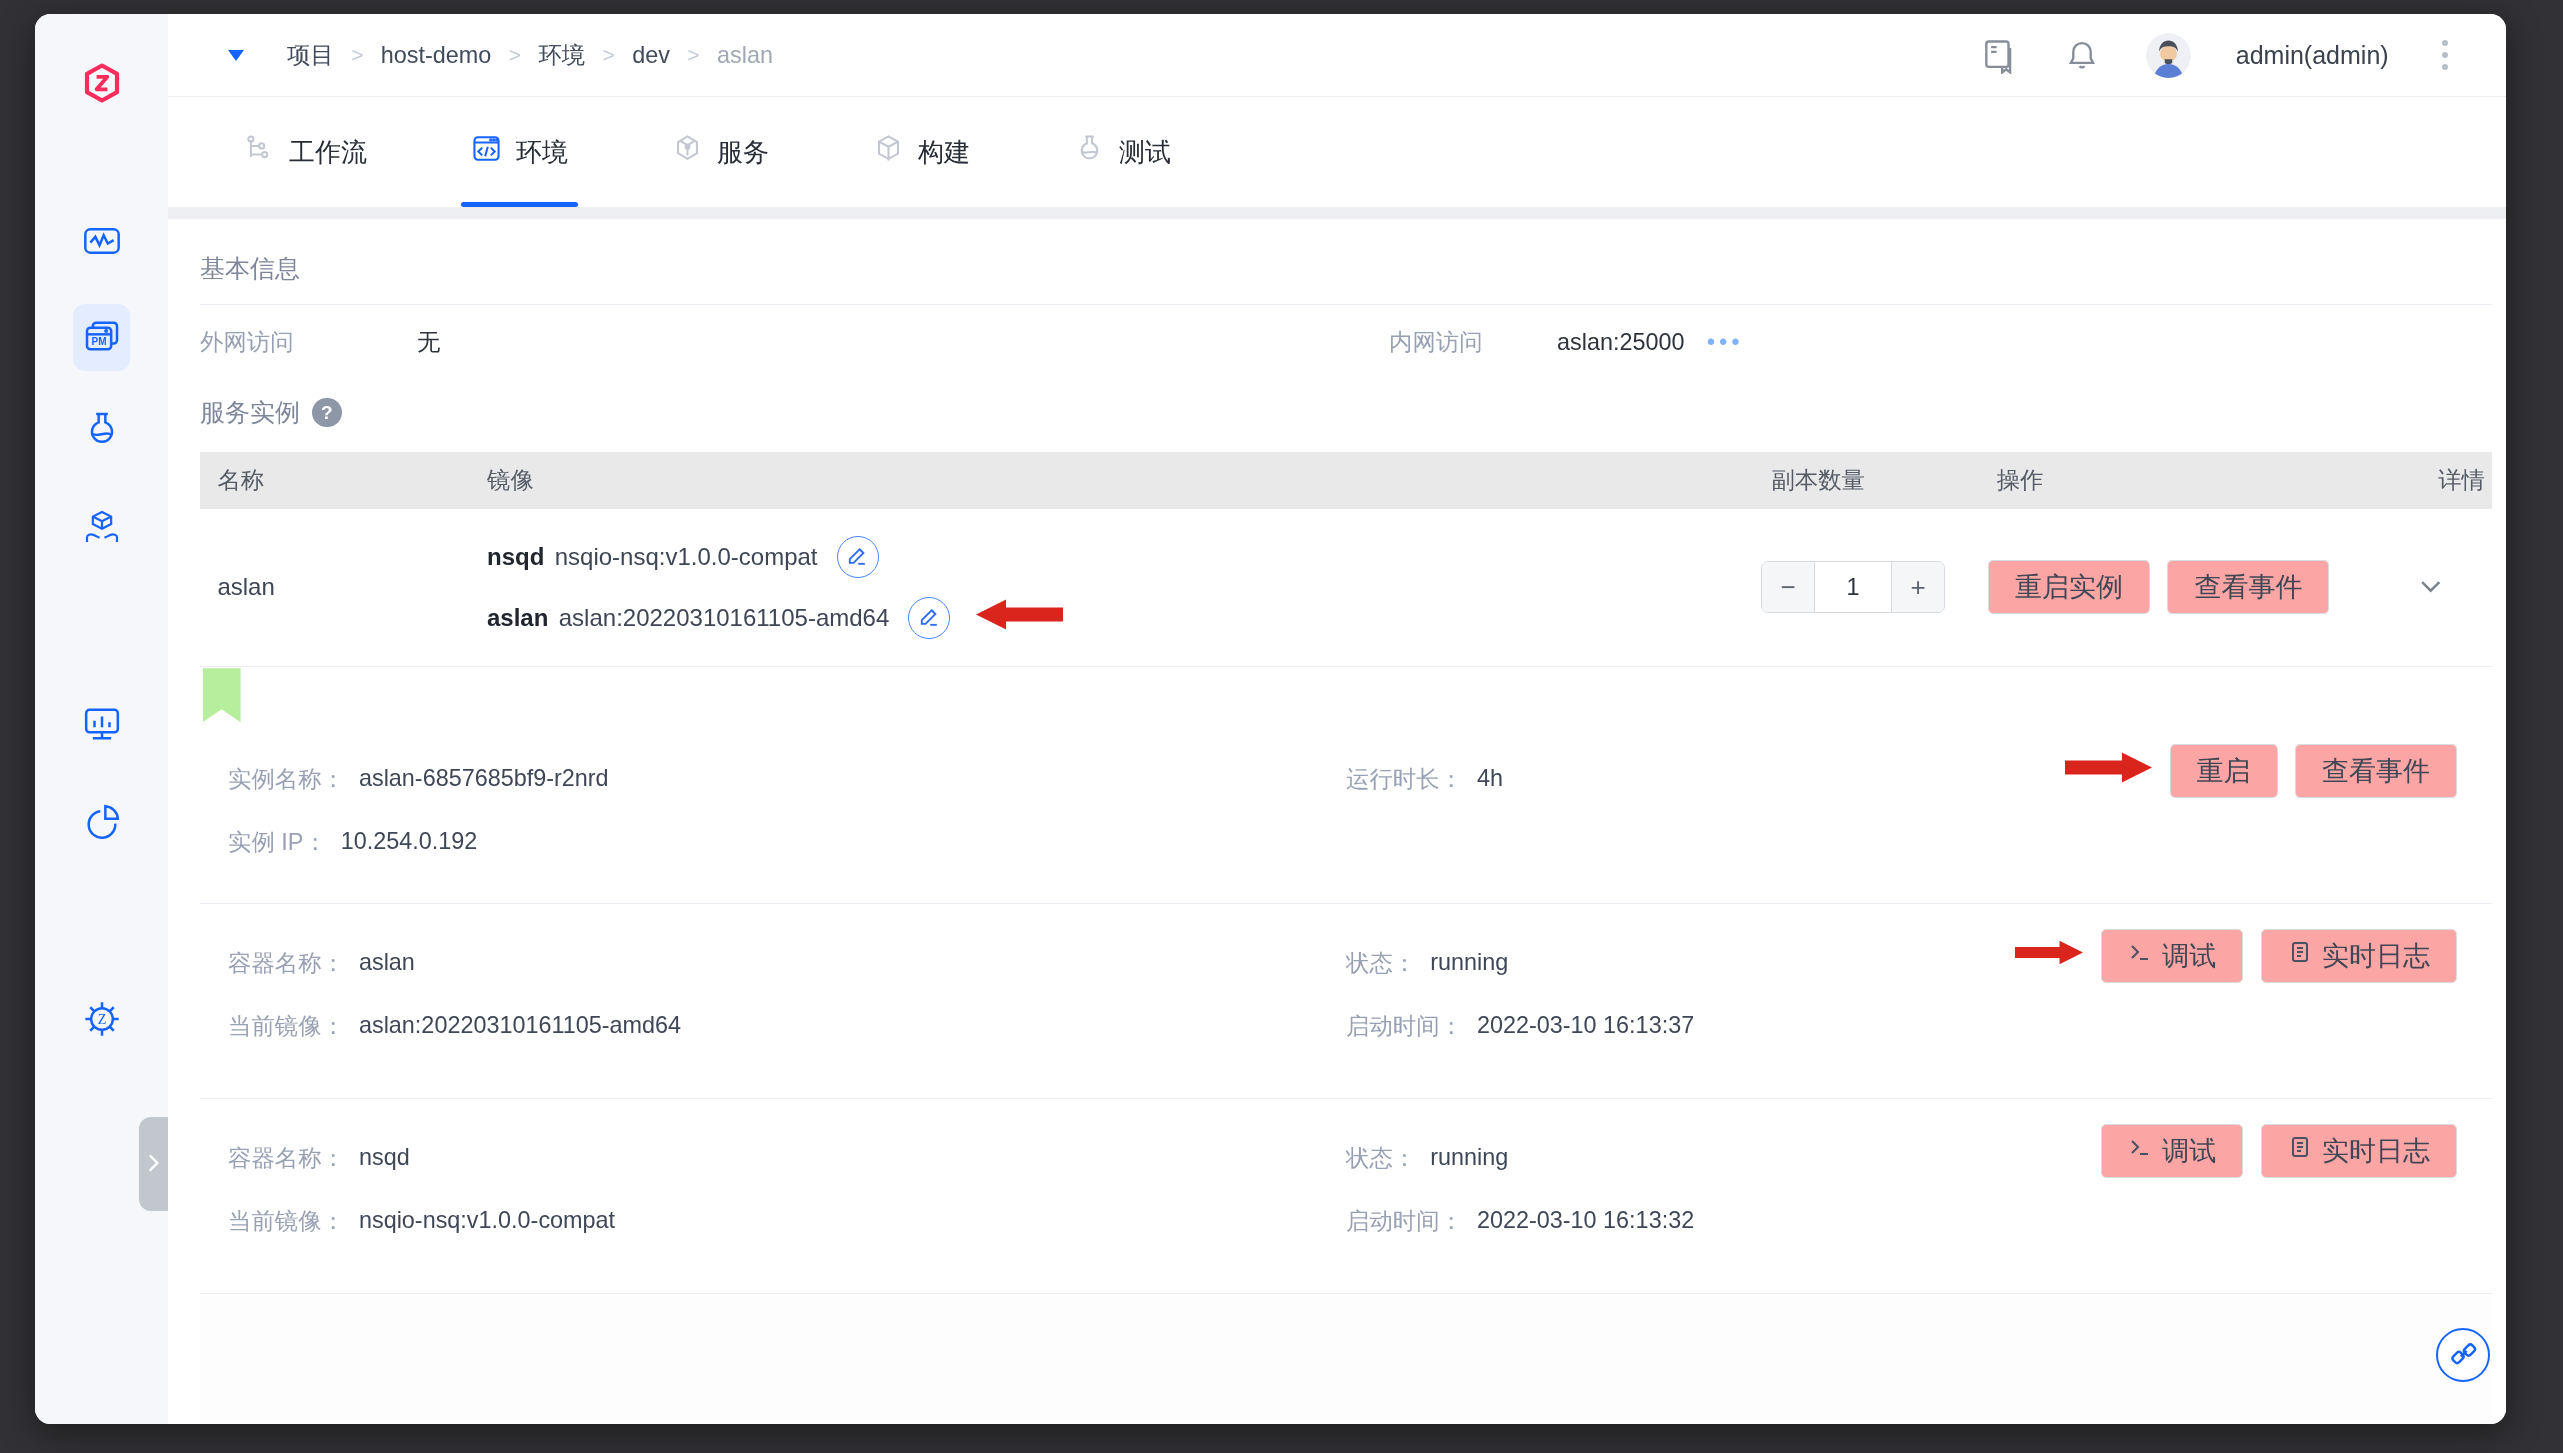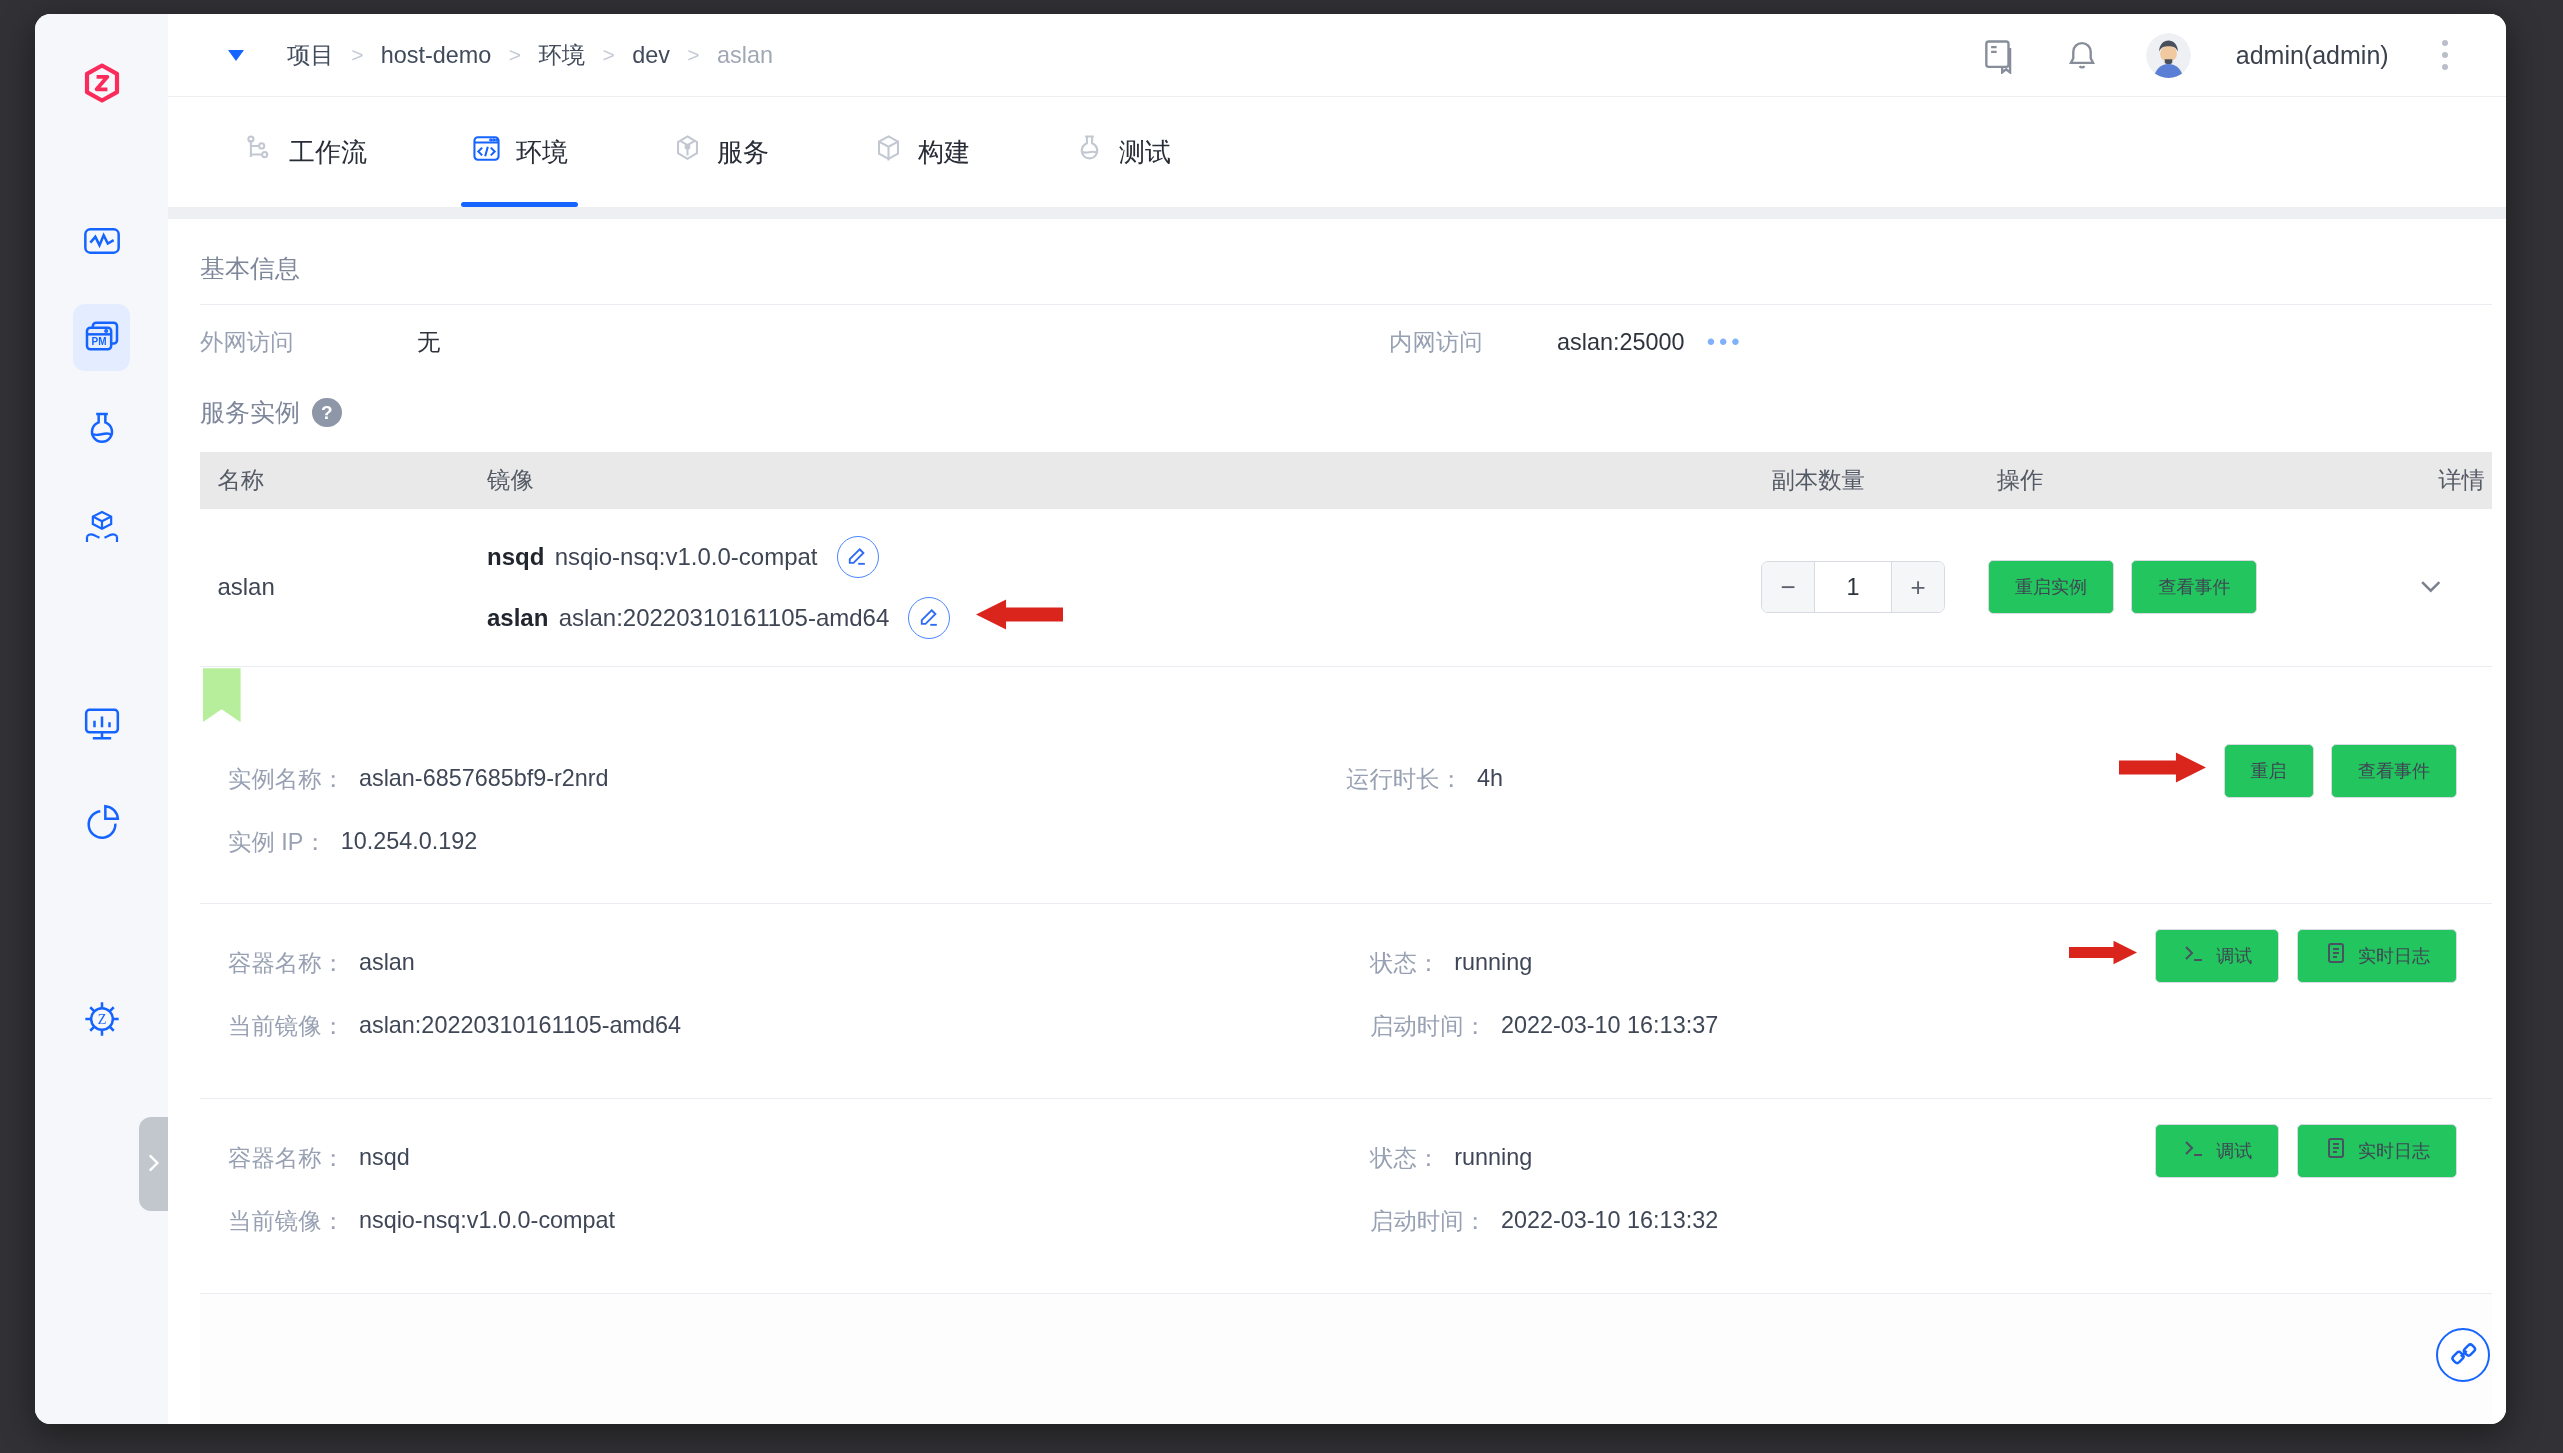--- a/index.html
+++ b/index.html
@@ -97,35 +97,35 @@
   .arrow-red { flex:0 0 auto; }
 
   .stepper { display:inline-flex; height:52px; border:1.7px solid #d7dae0; border-radius:7px;
              overflow:hidden; background:#fff; }
   .stepper .st-btn { width:52px; display:flex; align-items:center; justify-content:center;
                      background:#f4f6f8; color:#5c636e; font-size:26px; cursor:pointer; }
   .stepper .st-val { width:78px; display:flex; align-items:center; justify-content:center;
                      font-size:23.4px; color:#2e333d; border-left:1.7px solid #d7dae0;
                      border-right:1.7px solid #d7dae0; }
   .btn { display:inline-flex; align-items:center; justify-content:center; gap:10.4px;
-         height:54px; padding:0 26px; background:#22c55e; border:1.7px solid #d8dbe2;
-         border-radius:5.2px; font-size:18px; color:#3f4654; cursor:pointer; white-space:nowrap; }
+         height:54px; padding:0 26px; background:#fca5a5; border:1.7px solid #d8dbe2;
+         border-radius:5.2px; font-size:27px; color:#3f4654; cursor:pointer; white-space:nowrap; }
   .btn svg { width:24px; height:24px; }
   .ops-cell { display:flex; gap:17.4px; }
   .det-cell { display:flex; justify-content:center; cursor:pointer; }
   .det-cell svg { width:29.5px; height:29.5px; }
 
   
   .expanded { position:relative; }
   .corner-tag { position:absolute; left:2.6px; top:1.7px; width:38px; height:54px; background:#b7ee9b;
                 clip-path:polygon(0 0,100% 0,100% 100%,50% 76%,0 100%); }
   .x-row { position:relative; display:grid; grid-template-columns:1146px 1fr;
            border-bottom:1.7px solid #e9edf2; font-size:23.4px; }
   .x-row.first { padding:96px 0 45px; }
-  .x-row.cont  { padding:43px 0 56px;gap:24px; }
+  .x-row.cont  { padding:43px 0 56px; }
   .x-col { padding-left:28px; display:flex; flex-direction:column; gap:31px; }
   .x-line { display:flex; align-items:center; }
   .x-label { color:#98a1b3; margin-right:14px; white-space:nowrap; }
   .x-value { color:#3f4757; }
   .row-actions { position:absolute; right:35px; display:flex; align-items:center; gap:17.4px; }
   .x-row.first .row-actions { top:77px; }
   .x-row.cont  .row-actions { top:25px; }
   .below-space { height:156px; background:#fdfdfe; }
 
   .float-link { position:absolute; right:15.6px; bottom:42px; width:54px; height:54px;

